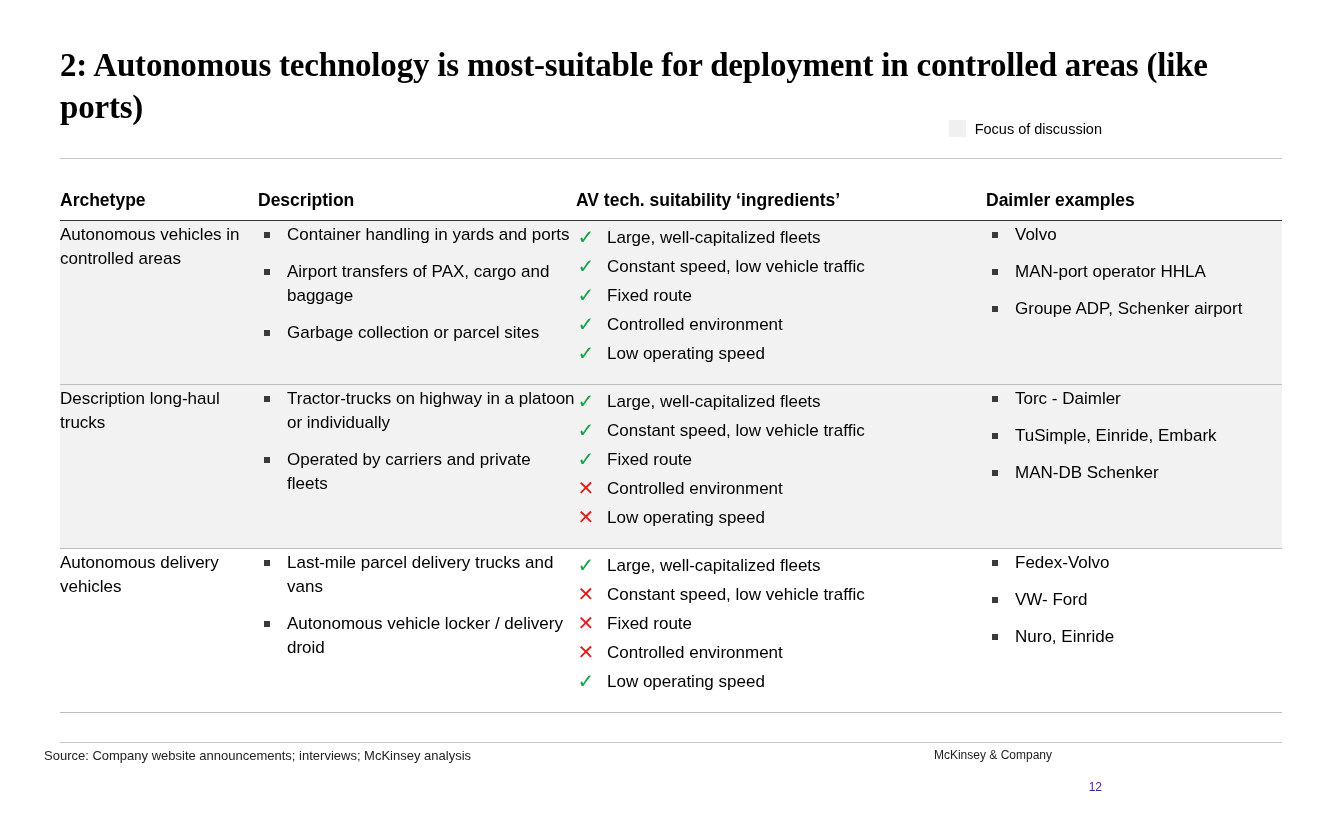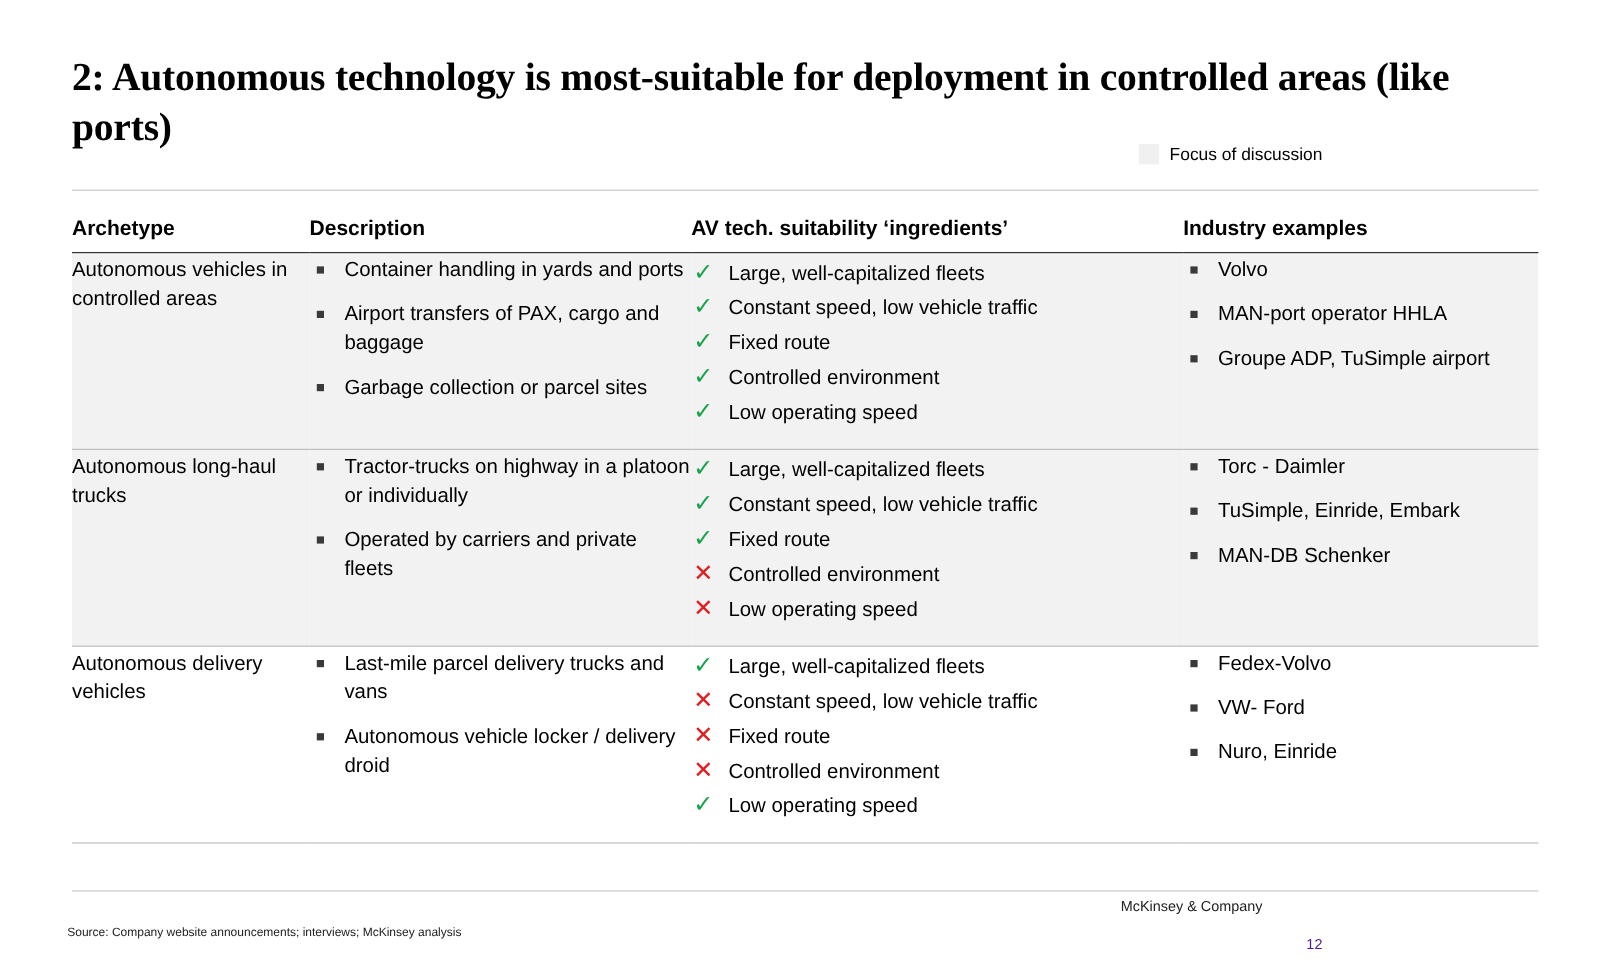--- a/index.html
+++ b/index.html
@@ -54,21 +54,21 @@
     position: absolute;
     left: 60px;
     top: 158px;
     width: 1222px;
     height: 1px;
     background: #c8c8c8;
   }
   table.matrix {
     position: absolute;
     left: 60px;
-    top: 180px;
+    top: 190px;
     width: 1222px;
     border-collapse: collapse;
     table-layout: fixed;
   }
   table.matrix th {
     text-align: left;
     vertical-align: bottom;
     font-size: 17.5px;
     font-weight: bold;
     padding: 0 0 9px 0;
@@ -145,25 +145,24 @@
   .bottom-rule {
     position: absolute;
     left: 60px;
     top: 742px;
     width: 1222px;
     height: 1px;
     background: #c8c8c8;
   }
   .source {
     position: absolute;
-    left: 56px;
+    left: 44px;
     top: 748px;
-    font-size: 10px;
+    font-size: 13px;
     color: #222;
-    margin-top: 24px;
   }
   .brand {
     position: absolute;
     right: 112px;
     top: 748px;
     font-size: 12px;
     color: #222;
   }
   .pagenum {
     position: absolute;
@@ -192,21 +191,21 @@
       <col class="col-archetype">
       <col class="col-desc">
       <col class="col-ingr">
       <col class="col-examples">
     </colgroup>
     <thead>
       <tr>
         <th>Archetype</th>
         <th>Description</th>
         <th>AV tech. suitability ‘ingredients’</th>
-        <th>Industry examples</th>
+        <th>Daimler examples</th>
       </tr>
     </thead>
     <tbody>
 
       <tr class="shaded">
         <td class="cell-archetype">Autonomous vehicles in controlled areas</td>
         <td>
           <ul class="bullets">
             <li>Container handling in yards and ports</li>
             <li>Airport transfers of PAX, cargo and baggage</li>
@@ -234,27 +233,27 @@
             <li>
               <span class="mark check">✓</span>
               <span>Low operating speed</span>
             </li>
           </ul>
         </td>
         <td>
           <ul class="bullets">
             <li>Volvo</li>
             <li>MAN-port operator HHLA</li>
-            <li>Groupe ADP, TuSimple airport</li>
+            <li>Groupe ADP, Schenker airport</li>
           </ul>
         </td>
       </tr>
 
       <tr class="shaded">
-        <td class="cell-archetype">Autonomous long-haul trucks</td>
+        <td class="cell-archetype">Description long-haul trucks</td>
         <td>
           <ul class="bullets">
             <li>Tractor-trucks on highway in a platoon or individually</li>
             <li>Operated by carriers and private fleets</li>
           </ul>
         </td>
         <td>
           <ul class="ingredients">
             <li>
               <span class="mark check">✓</span>

